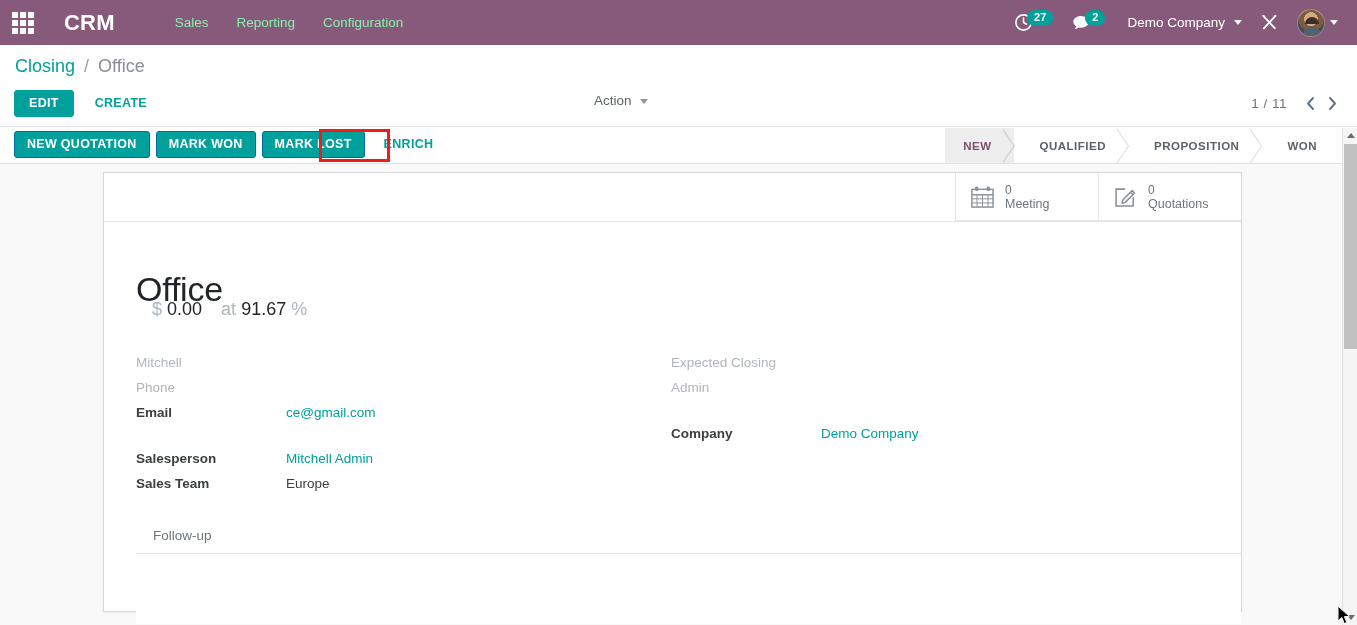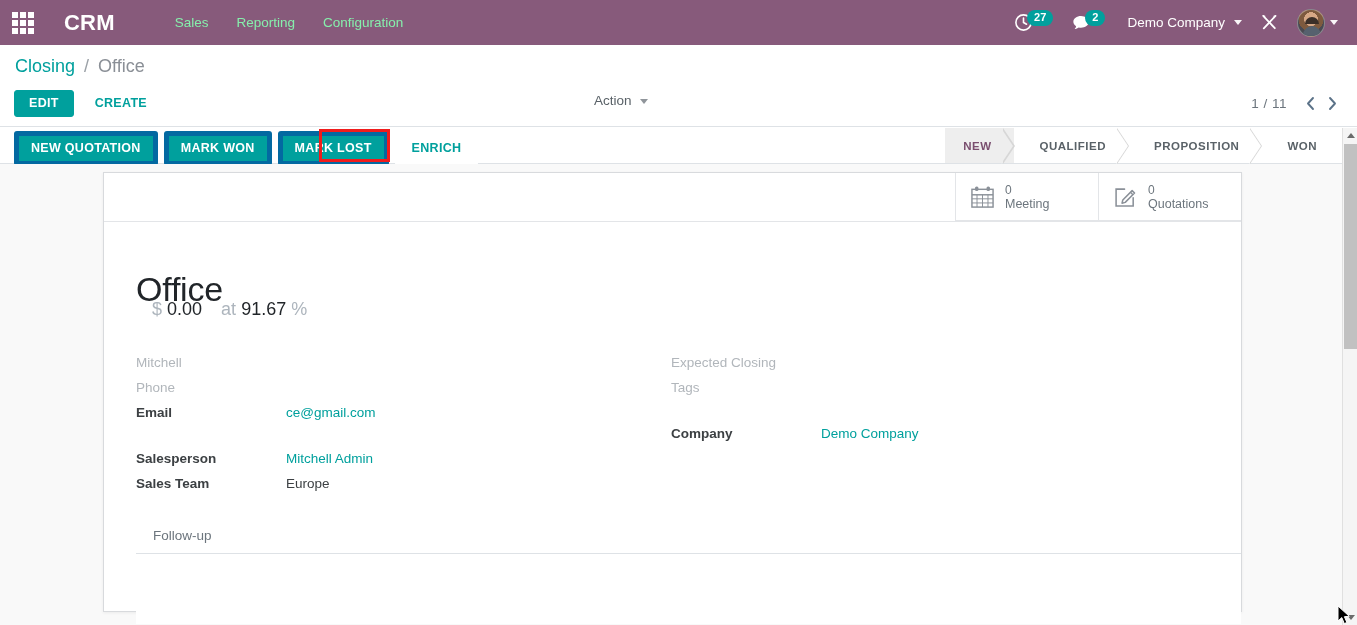--- a/index.html
+++ b/index.html
@@ -117,21 +117,21 @@
 
   
   #statusbar-row {
     position: absolute; left: 0; top: 128px;
     width: 1342px; height: 36px;
     background: #ffffff;
     border-bottom: 1px solid #dee2e6;
   }
   .sb-buttons { position: absolute; left: 14px; top: 3px; display: flex; }
   .sb-btn {
-    background: #00A09D; color: #ffffff; border: 5px solid #0369a1;
+    background: #00A09D; color: #ffffff; border: 1px solid #0369a1;
     font-size: 12.5px; font-weight: bold; letter-spacing: .3px;
     padding: 5px 12px 6px; border-radius: 3px; margin-right: 6px;
     cursor: pointer; white-space: nowrap;
   }
   .sb-btn.outline { background: #ffffff; color: #00A09D; border-color: transparent; }
 
   #enrich-highlight {
     position: absolute; left: 319px; top: 129px;
     width: 71px; height: 33px;
     border: 3px solid #f01c1c;
@@ -477,21 +477,21 @@
         <div class="fvalue">Europe</div>
       </div>
     </div>
 
     <div id="form-right">
       <div class="frow">
         <div class="flabel empty">Expected Closing</div>
         <div class="fvalue"></div>
       </div>
       <div class="frow">
-        <div class="flabel empty">Tags</div>
+        <div class="flabel empty">Admin</div>
         <div class="fvalue"></div>
       </div>
       <div class="fgap"></div>
       <div class="frow">
         <div class="flabel">Company</div>
         <div class="fvalue"><a>Demo Company</a></div>
       </div>
     </div>
 
     <div id="notebook">

